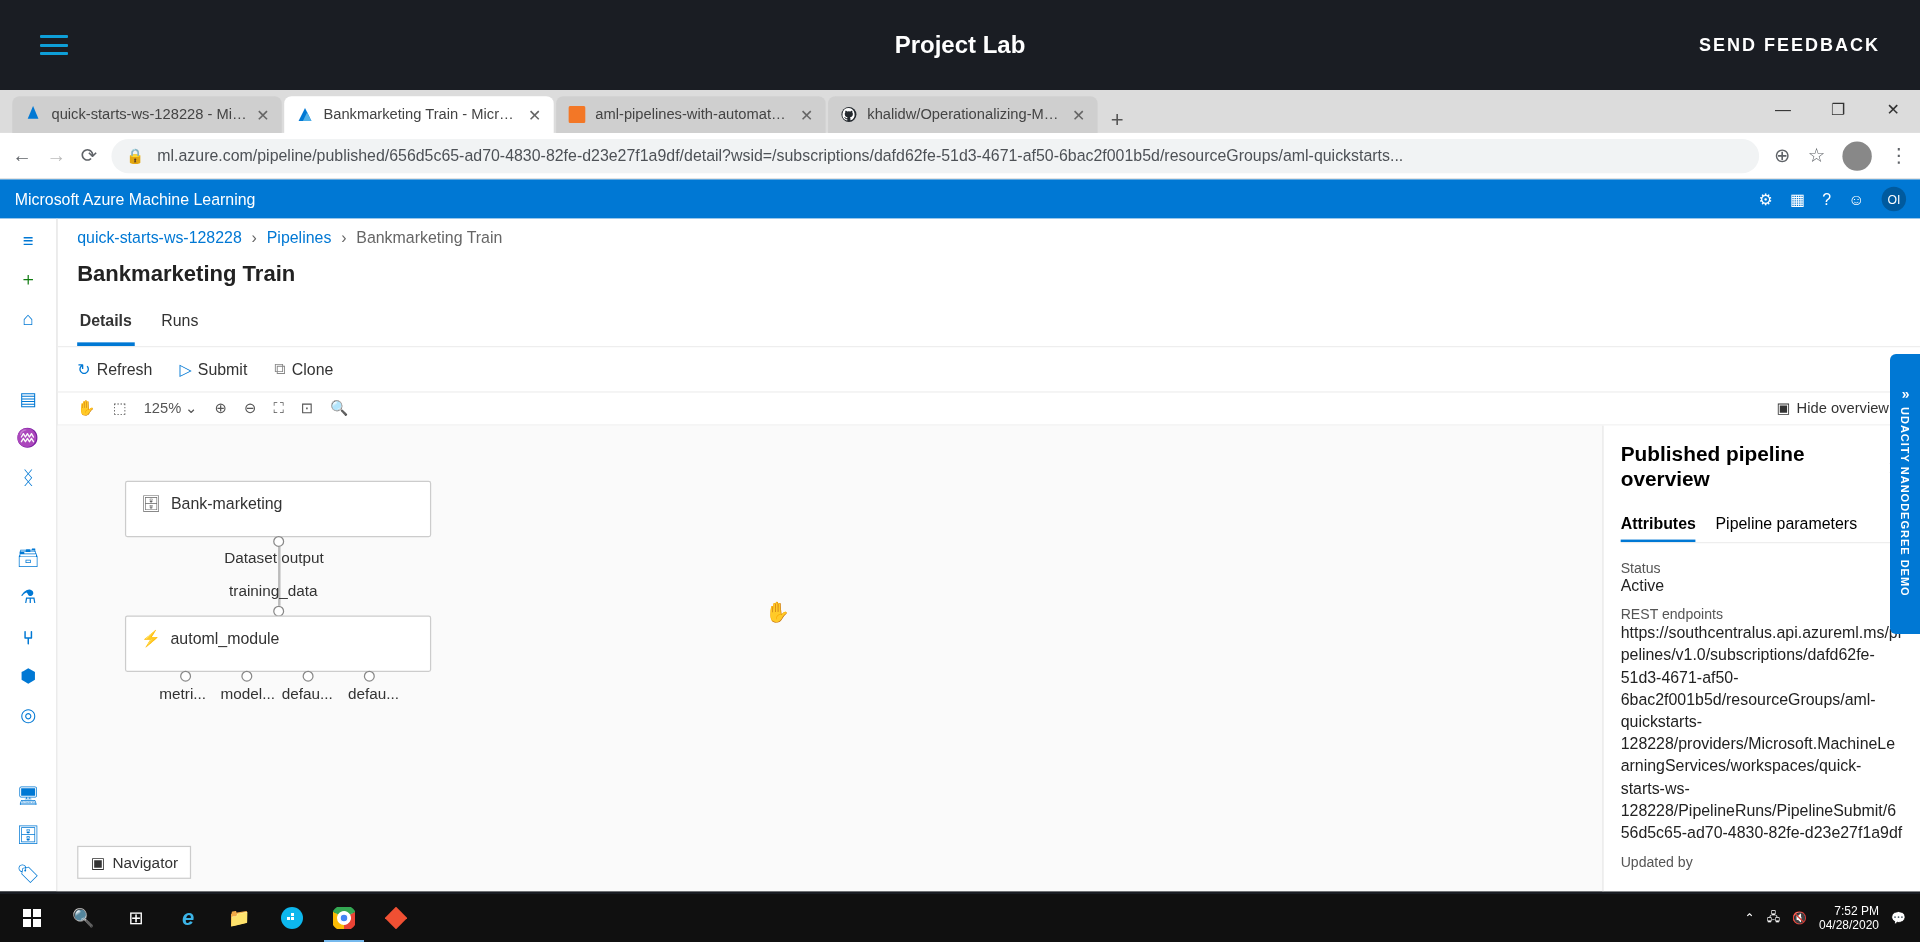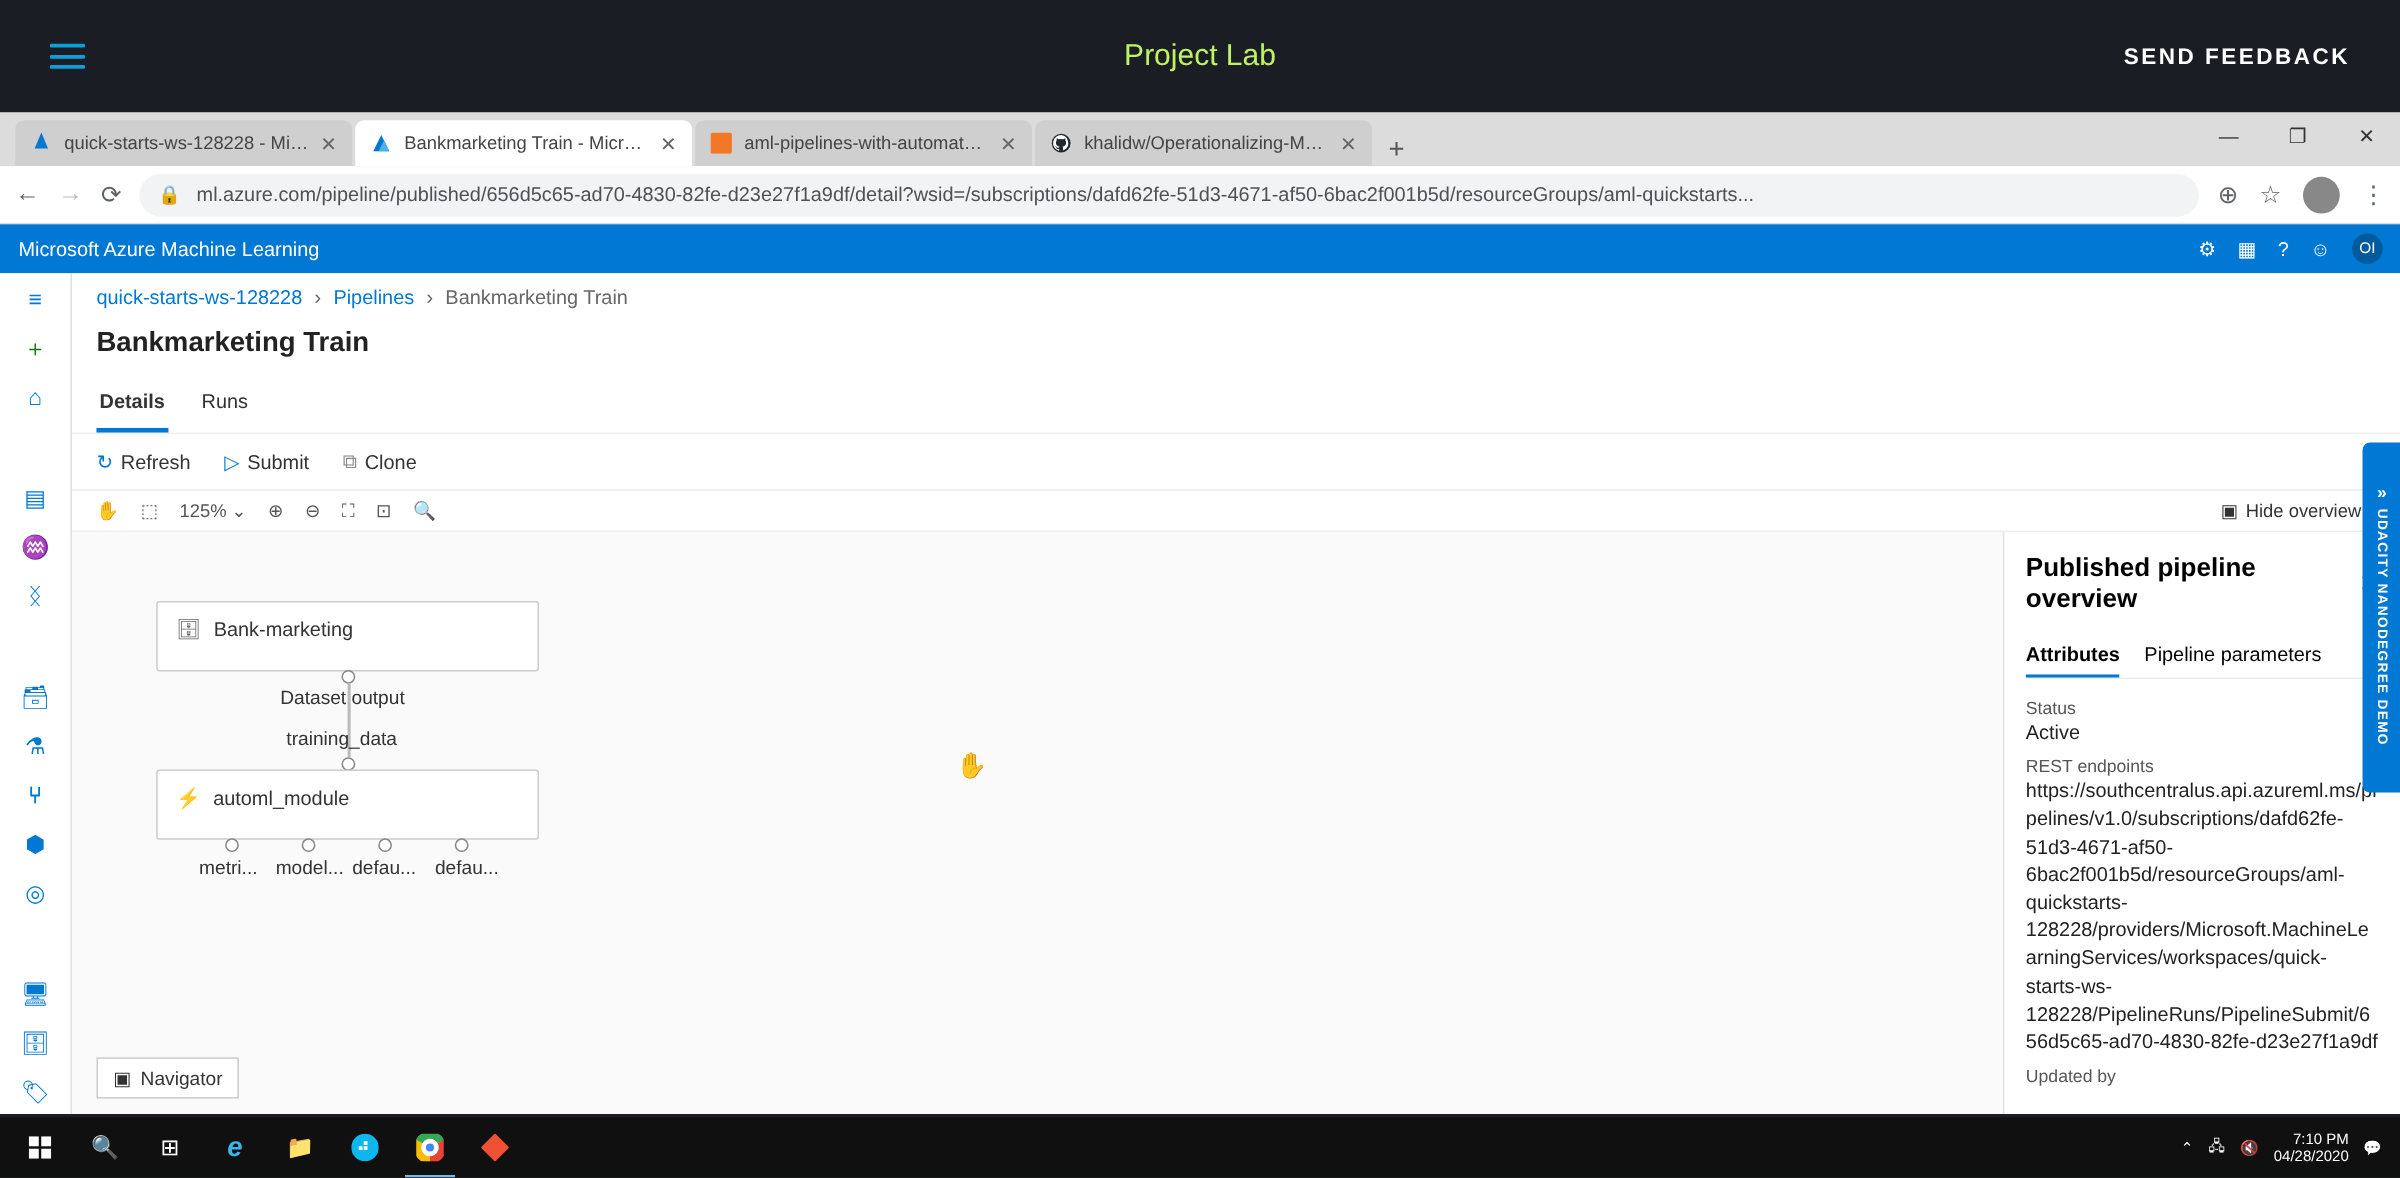--- a/index.html
+++ b/index.html
@@ -2,21 +2,21 @@
 <html><head>
 <meta charset="utf-8">
 <style>
 * { margin: 0; padding: 0; box-sizing: border-box; font-family: "Segoe UI", Arial, sans-serif; }
 body { background: #1a1d23; width: 1920px; height: 942px; overflow: hidden; position: relative; }
 
 
 .project-bar { height: 90px; background: #1a1d23; display: flex; align-items: center; justify-content: space-between; padding: 0 40px; }
 .hamburger { width: 28px; height: 20px; display: flex; flex-direction: column; justify-content: space-between; cursor: pointer; }
 .hamburger span { height: 3px; background: #0e9fd8; border-radius: 1px; }
-.project-title { color: #bef264; font-size: 24px; font-weight: 400; position: absolute; left: 50%; transform: translateX(-50%); text-align: center; }
+.project-title { color: #ffffff; font-size: 24px; font-weight: 700; position: absolute; left: 50%; transform: translateX(-50%); text-align: center; }
 .feedback { color: #fff; font-size: 18px; letter-spacing: 2px; font-weight: 600; margin-left: 36px; }
 
 
 .scale-wrap { transform-origin: top left; transform: scale(1.225); width: 1568px; }
 
 
 .browser { background: #f1f1f1; }
 .tab-strip { height: 35px; background: #dcdcdc; display: flex; align-items: flex-end; padding-left: 10px; position: relative; }
 .tab { height: 30px; background: #cfcfcf; display: flex; align-items: center; padding: 0 10px; font-size: 12px; color: #444; border-radius: 6px 6px 0 0; margin-right: 2px; min-width: 190px; max-width: 220px; cursor: pointer; }
 .tab.active { background: #fff; }
@@ -342,18 +342,18 @@
   <div class="task-icon">
       <svg width="22" height="22">
         <rect x="3" y="3" width="16" height="16" fill="#f05033" transform="rotate(45 11 11)"></rect>
       </svg>
     </div>
   <div class="tray">
     <span>⌃</span>
     <span>🖧</span>
     <span style="color:#e74c3c">🔇</span>
     <div class="time">
-      <div>7:10 PM</div>
+      <div>7:52 PM</div>
       <div>04/28/2020</div>
     </div>
     <span>💬</span>
   </div>
 </div>
 
 </body></html>

